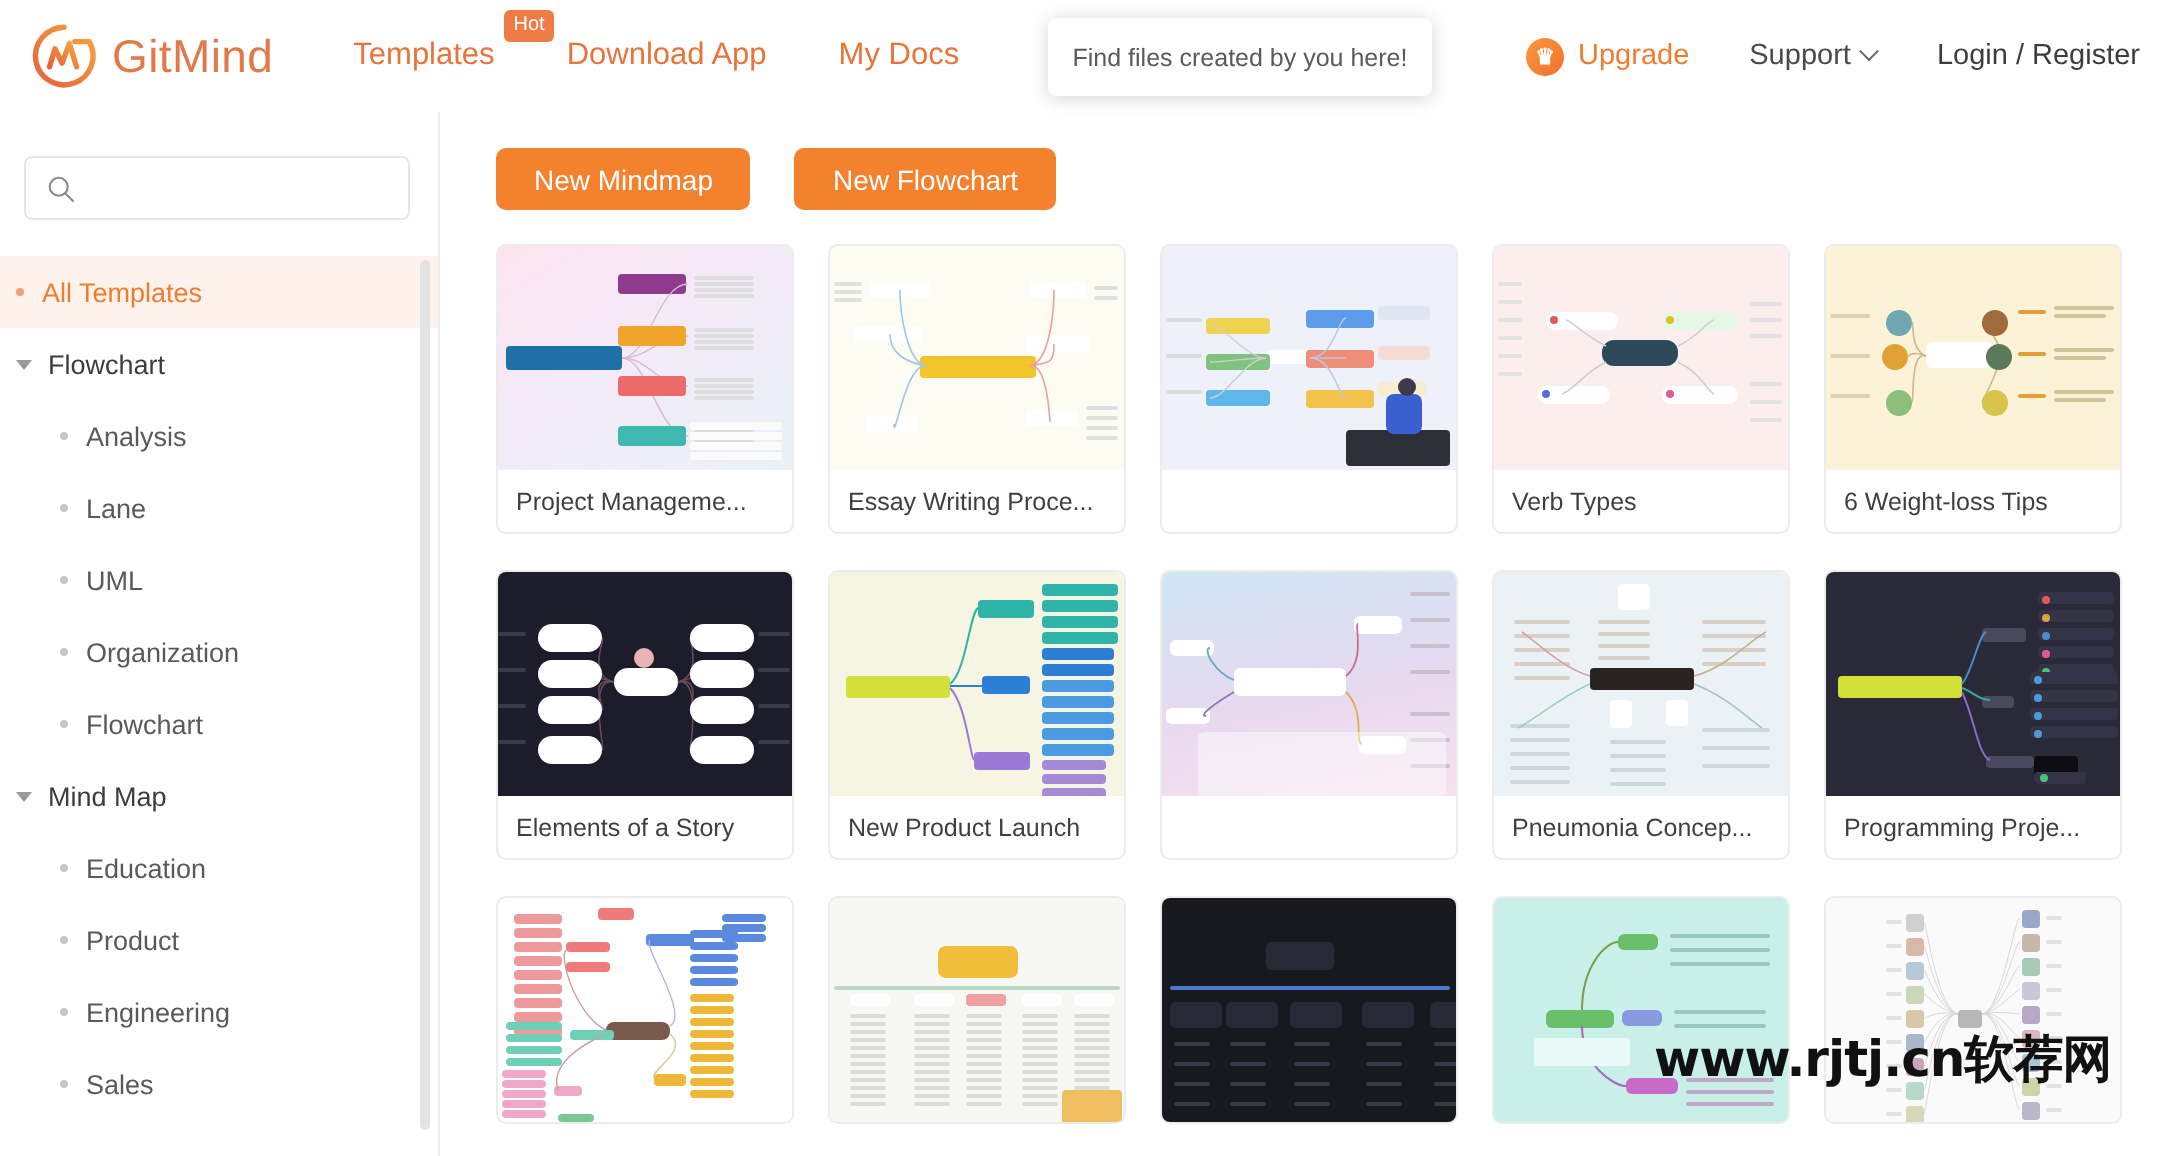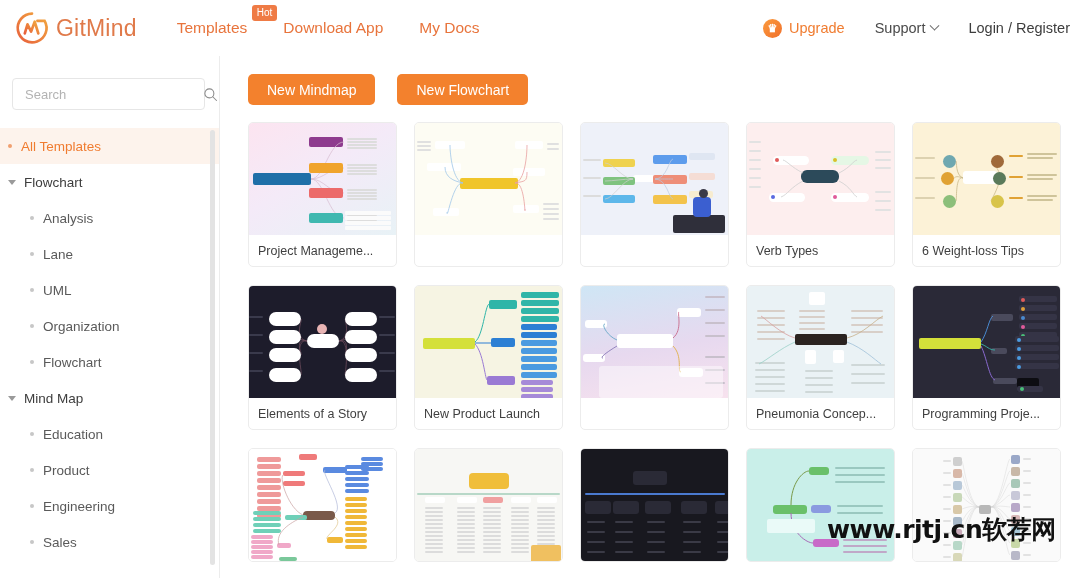--- a/index.html
+++ b/index.html
@@ -206,37 +206,39 @@
 
   <div class="nav">
     <div class="nav-item">
       <span>Templates</span>
       <span class="hot-badge">Hot</span>
     </div>
     <div class="nav-item">Download App</div>
     <div class="nav-item">My Docs</div>
   </div>
 
+  <div class="tooltip">
+    <span>Find files created by you here!</span>
+  </div>
 
   <div class="header-right">
     <div class="upgrade">
       <span class="upgrade-icon">♛</span>
       <span>Upgrade</span>
     </div>
     <div class="support">
       <span>Support</span>
       <i class="caret"></i>
     </div>
     <div class="login">Login / Register</div>
   </div>
 </div>
 
 <div class="sidebar">
   <div class="search-box">
-    <input type="text" placeholder="Search" style="">
     <svg class="search-icon" viewBox="0 0 20 20">
       <circle cx="8.5" cy="8.5" r="6" fill="none" stroke="#8a8a8a" stroke-width="1.4"></circle>
       <line x1="13" y1="13" x2="18" y2="18" stroke="#8a8a8a" stroke-width="1.4" stroke-linecap="round"></line>
     </svg>
   </div>
 
   <div class="cat-list" id="cat-list">
       <div class="cat-row item active">
         <span class="bullet"></span>
         <span>All Templates</span>
@@ -352,20 +354,23 @@
           </svg>
           <div class="txt-ln" style="left: 2px; top: 18px; width: 14px; background: rgb(224, 224, 224);"></div>
           <div class="txt-ln" style="left: 2px; top: 22px; width: 14px; background: rgb(224, 224, 224);"></div>
           <div class="txt-ln" style="left: 2px; top: 26px; width: 14px; background: rgb(224, 224, 224);"></div>
           <div class="txt-ln" style="left: 128px; top: 80px; width: 16px; background: rgb(224, 224, 224);"></div>
           <div class="txt-ln" style="left: 128px; top: 85px; width: 16px; background: rgb(224, 224, 224);"></div>
           <div class="txt-ln" style="left: 128px; top: 90px; width: 16px; background: rgb(224, 224, 224);"></div>
           <div class="txt-ln" style="left: 128px; top: 95px; width: 16px; background: rgb(224, 224, 224);"></div>
           <div class="txt-ln" style="left: 132px; top: 20px; width: 12px; background: rgb(224, 224, 224);"></div>
           <div class="txt-ln" style="left: 132px; top: 25px; width: 12px; background: rgb(224, 224, 224);"></div>
+        </div>
+        <div class="card-title">
+          <span>Essay Writing Proce...</span>
         </div>
       </div>
       <div class="card">
         <div class="thumb" style="background: rgb(238, 241, 249);">
           <div class="nd" style="left: 52px; top: 52px; width: 22px; height: 7px; background: rgb(255, 255, 255); border-radius: 3px;"></div>
           <div class="nd" style="left: 72px; top: 32px; width: 34px; height: 9px; background: rgb(93, 156, 236); border-radius: 2px;"></div>
           <div class="nd" style="left: 72px; top: 52px; width: 34px; height: 9px; background: rgb(238, 142, 120); border-radius: 2px;"></div>
           <div class="nd" style="left: 72px; top: 72px; width: 34px; height: 9px; background: rgb(243, 195, 75); border-radius: 2px;"></div>
           <div class="nd" style="left: 22px; top: 36px; width: 32px; height: 8px; background: rgb(239, 210, 79); border-radius: 2px;"></div>
           <div class="nd" style="left: 22px; top: 54px; width: 32px; height: 8px; background: rgb(127, 195, 127); border-radius: 2px;"></div>

